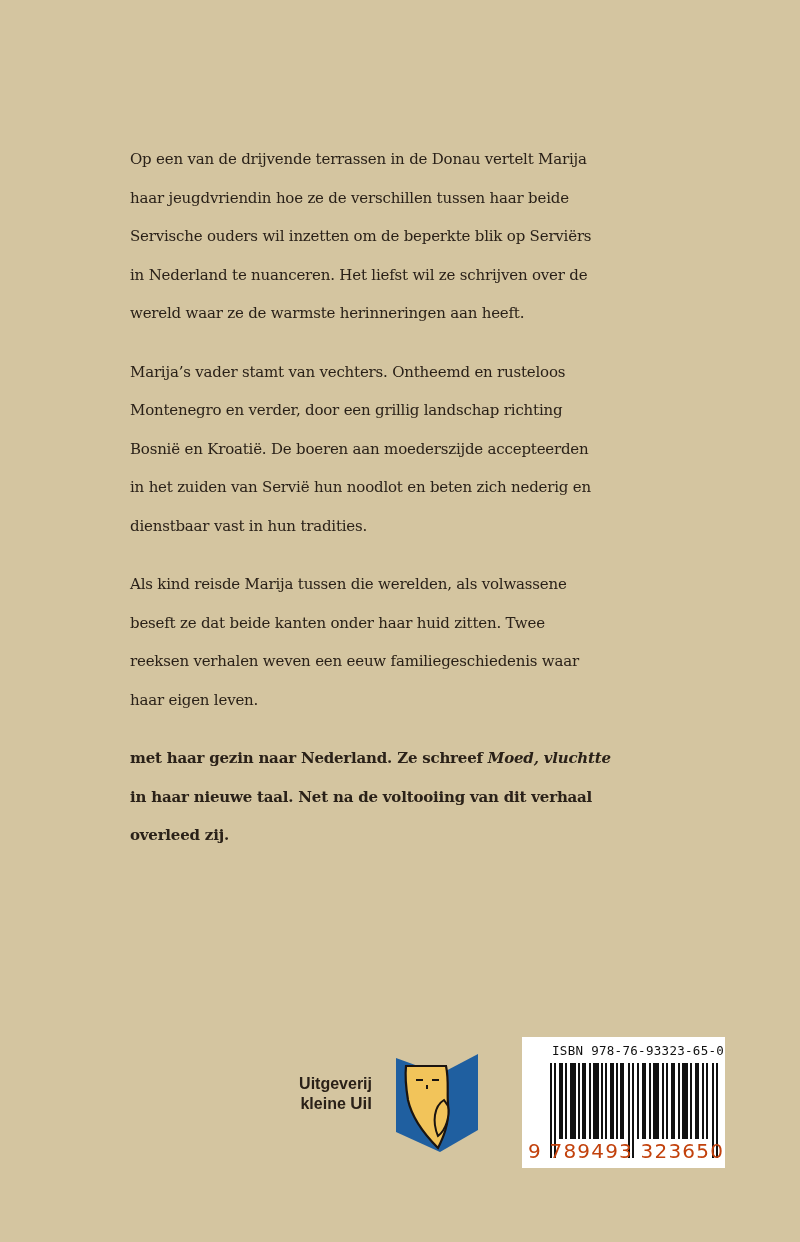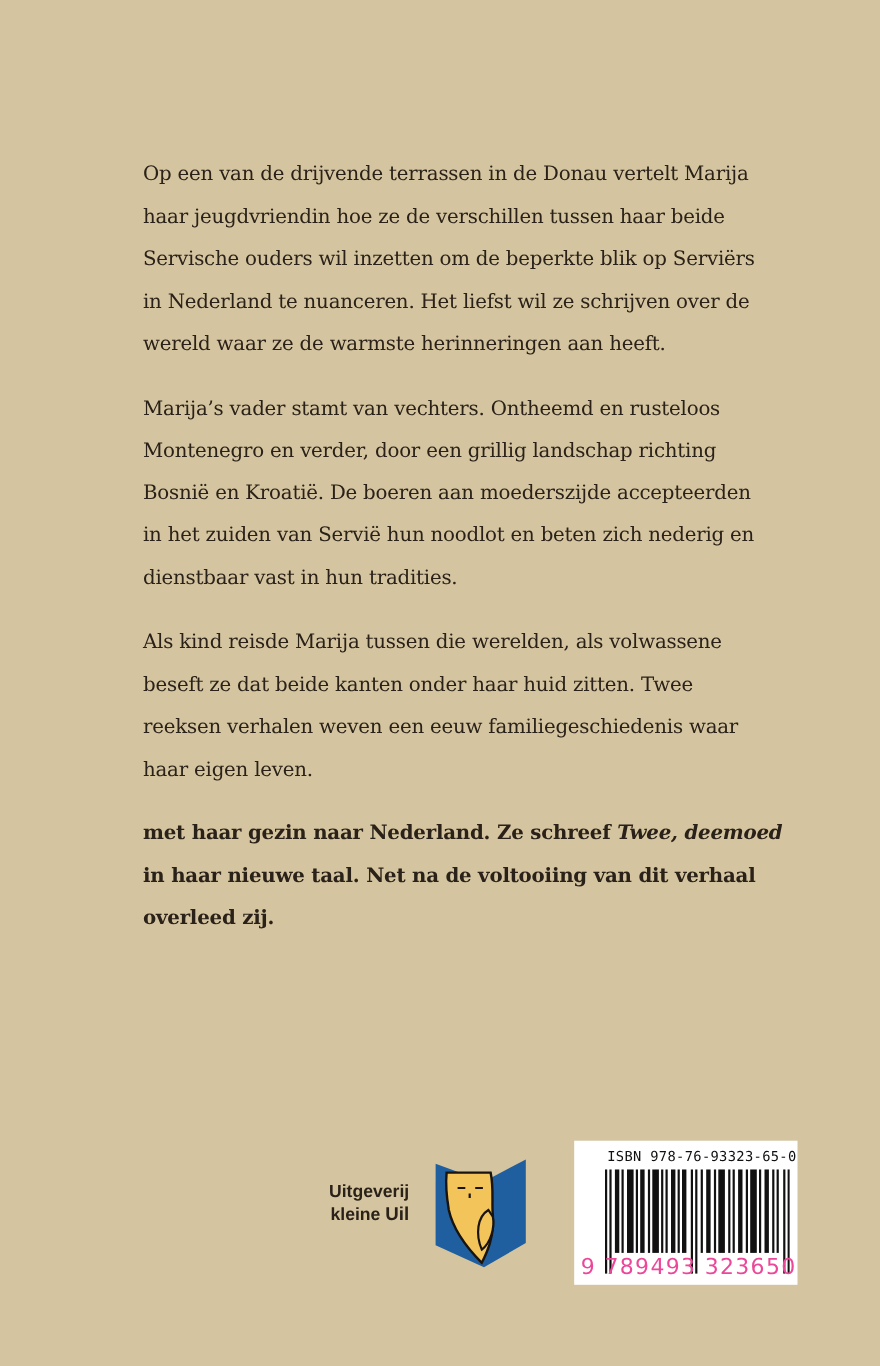--- a/index.html
+++ b/index.html
@@ -11,21 +11,21 @@
     font-family: "DejaVu Serif", "Liberation Serif", serif;
     color: #2a2118;
   }
   .text-block {
     position: absolute;
     left: 130px;
     top: 140px;
     width: 600px;
   }
   .para {
-    font-size: 18px;
+    font-size: 15px;
     line-height: 38.5px;
     margin: 0 0 20px 0;
     letter-spacing: -0.2px;
     white-space: nowrap;
   }
   .para.bold { font-weight: bold; }
   .para .ital { font-style: italic; }
   .publisher {
     position: absolute;
     left: 262px;
@@ -66,21 +66,21 @@
   .bars {
     position: absolute;
     left: 28px; top: 26px;
     width: 168px; height: 95px;
   }
   .ean-digits {
     position: absolute;
     top: 102px; left: 6px;
     font-family: "DejaVu Sans", "Liberation Sans", sans-serif;
     font-size: 20px;
-    color: #ec4899;
+    color: #c2410c;
     letter-spacing: 1.2px;
     background: transparent;
   }
 </style>
 </head>
 <body>
 
 <div class="text-block">
   <div class="para">
     <div>Op een van de drijvende terrassen in de Donau vertelt Marija</div>
@@ -96,21 +96,21 @@
     <div>in het zuiden van Servië hun noodlot en beten zich nederig en</div>
     <div>dienstbaar vast in hun tradities.</div>
   </div>
   <div class="para">
     <div>Als kind reisde Marija tussen die werelden, als volwassene</div>
     <div>beseft ze dat beide kanten onder haar huid zitten. Twee</div>
     <div>reeksen verhalen weven een eeuw familiegeschiedenis waar</div>
     <div>haar eigen leven.</div>
   </div>
   <div class="para bold">
-    <div><span>met haar gezin naar Nederland. Ze schreef </span><span class="ital">Twee, deemoed</span></div>
+    <div><span>met haar gezin naar Nederland. Ze schreef </span><span class="ital">Moed, vluchtte</span></div>
     <div>in haar nieuwe taal. Net na de voltooiing van dit verhaal</div>
     <div>overleed zij.</div>
   </div>
 </div>
 
 <div class="publisher">
   <div class="pub-text">
     <span class="pub-line1">Uitgeverij</span>
     <span class="pub-line2"><span>kleine </span><span class="big">Uil</span></span>
   </div>

